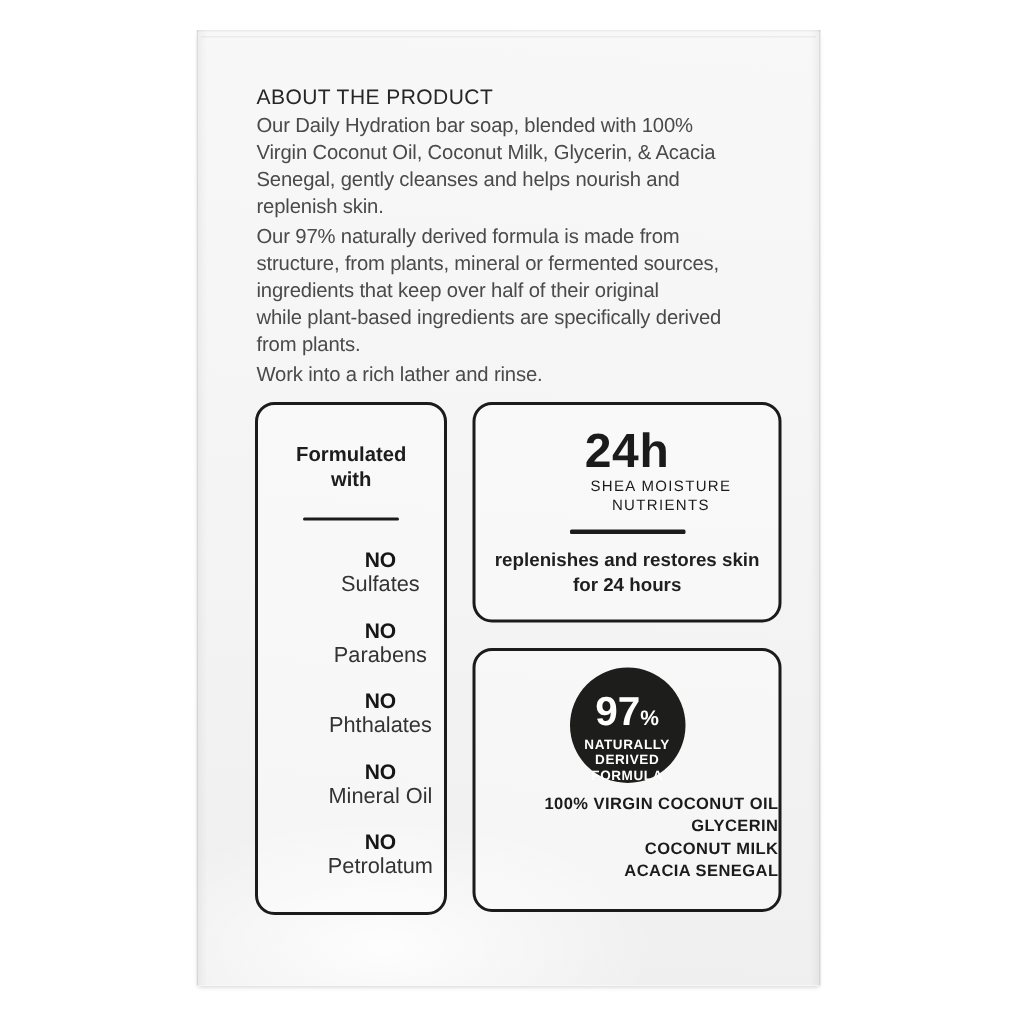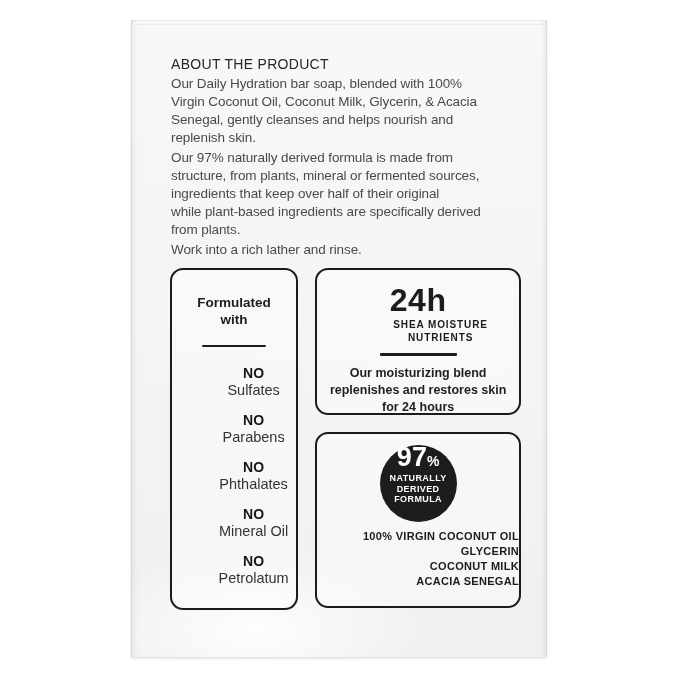--- a/index.html
+++ b/index.html
@@ -72,29 +72,29 @@
   .formulated-title { font-size: 13.5px; line-height: 17px; font-weight: 700; color: #1d1d1d; }
   .divider { height: 2px; background: #1c1c1c; border-radius: 1px; }
   .divider-left { width: 64px; margin: 17px auto 18px; }
   .divider-right { width: 77px; height: 3px; margin: 9px auto 9px; }
 
   .no-list { display: flex; flex-direction: column; gap: 13px; padding-left: 39px; }
   .no-qualifier { font-size: 14px; line-height: 16px; font-weight: 700; color: #161616; }
   .no-name { font-size: 14.5px; line-height: 18px; font-weight: 400; color: #333333; }
 
   .moisture-headline { font-size: 32px; line-height: 30px; font-weight: 800; letter-spacing: 0.5px; color: #1b1b1b; }
-  .moisture-subheadline { margin-top: 3px; font-size: 10px; line-height: 13px; font-weight: 700; letter-spacing: 0.9px; color: #1b1b1b; margin-left: 45px; }
+  .moisture-subheadline { margin-top: 3px; font-size: 10px; line-height: 13px; font-weight: 400; letter-spacing: 0.9px; color: #1b1b1b; margin-left: 45px; }
   .moisture-body-line { font-size: 12.5px; line-height: 17px; font-weight: 700; color: #1f1f1f; white-space: nowrap; }
 
   .badge {
     width: 77px; height: 77px; border-radius: 50%;
     background: #1d1d1b; color: #ffffff;
     margin: 0 auto;
     display: flex; flex-direction: column;
-    align-items: center; justify-content: flex-start;
+    align-items: center; justify-content: flex-end;
   }
   .badge-percent { line-height: 24px; font-weight: 800; letter-spacing: 0; }
   .badge-percent-number { font-size: 27px; }
   .badge-percent-sign { font-size: 14px; }
   .badge-line { font-size: 9px; line-height: 10.5px; font-weight: 700; letter-spacing: 0.4px; }
   .ingredients { margin-top: 7px; }
   .ingredient-line { font-size: 11px; line-height: 15px; font-weight: 700; letter-spacing: 0.3px; color: #1b1b1b; white-space: nowrap; text-align: right; }
 </style>
 </head>
 <body>
@@ -159,21 +159,20 @@
         </div>
       </div>
 
       <div class="right-col">
 
         <div class="panel panel-top">
           <div class="moisture-headline">24h</div>
           <div class="moisture-subheadline">SHEA MOISTURE NUTRIENTS</div>
           <div class="divider divider-right"></div>
           <div>
-            <div class="moisture-body-line">Our moisturizing blend</div>
             <div class="moisture-body-line">replenishes and restores skin</div>
             <div class="moisture-body-line">for 24 hours</div>
           </div>
         </div>
 
         <div class="panel panel-bottom">
           <div class="badge">
             <div class="badge-percent"><span class="badge-percent-number">97</span><span class="badge-percent-sign">%</span></div>
             <div class="badge-line">NATURALLY</div>
             <div class="badge-line">DERIVED</div>

